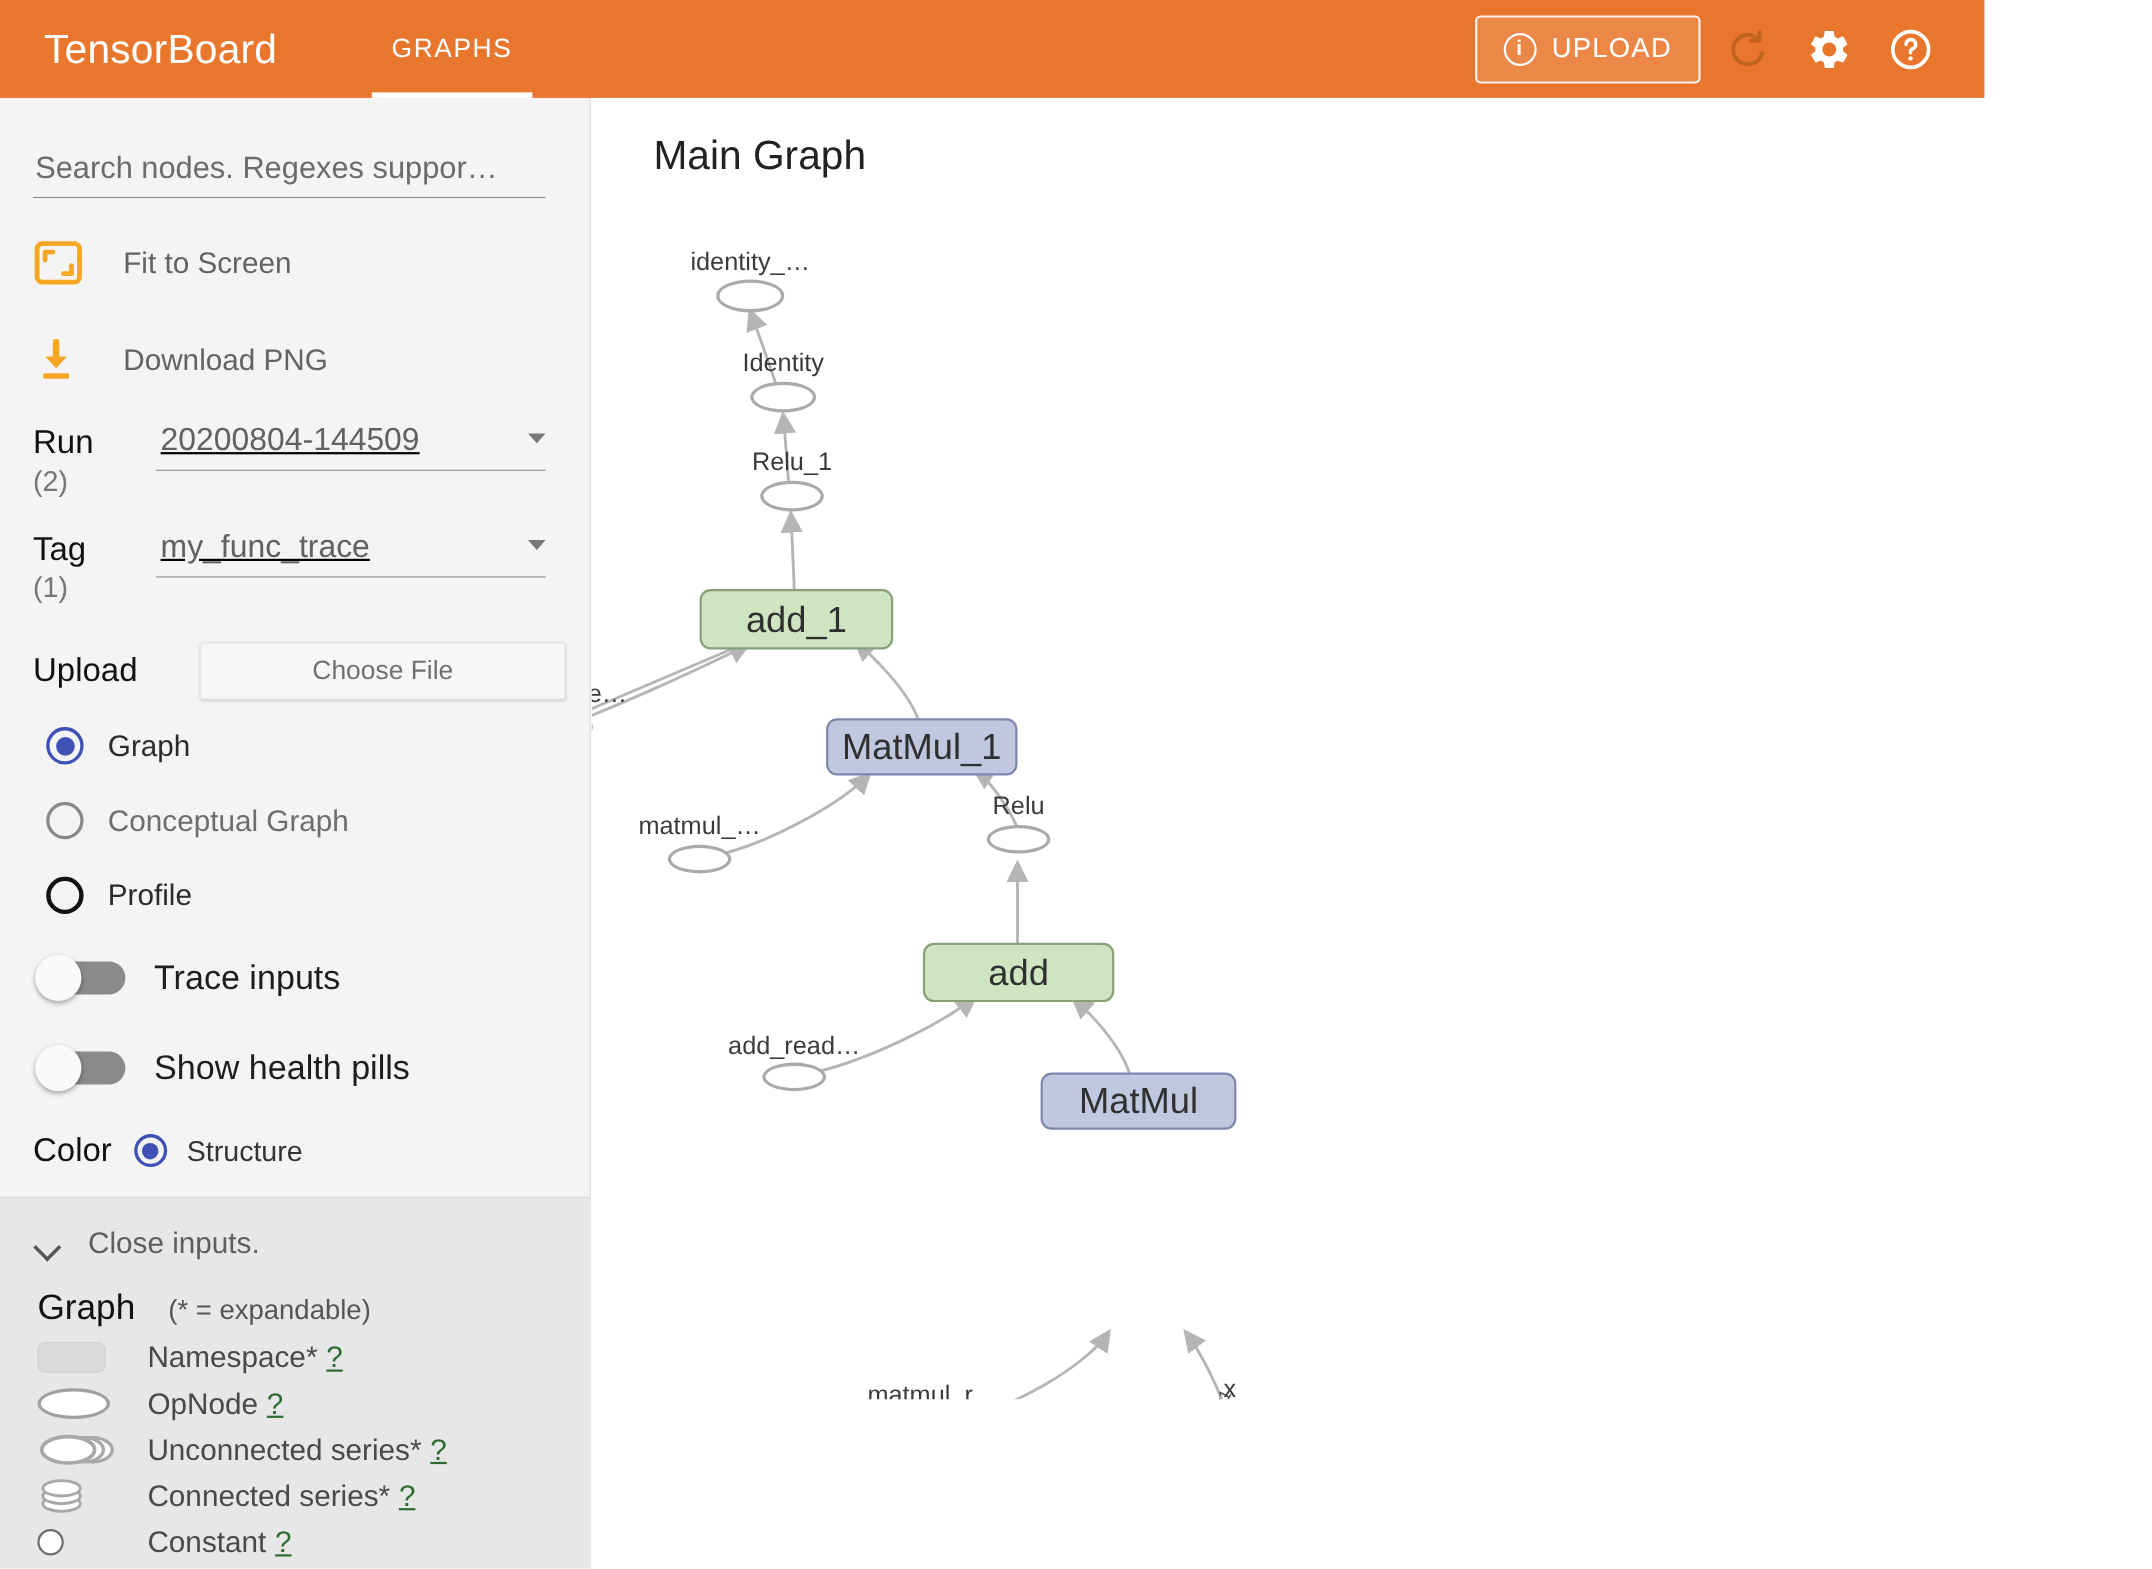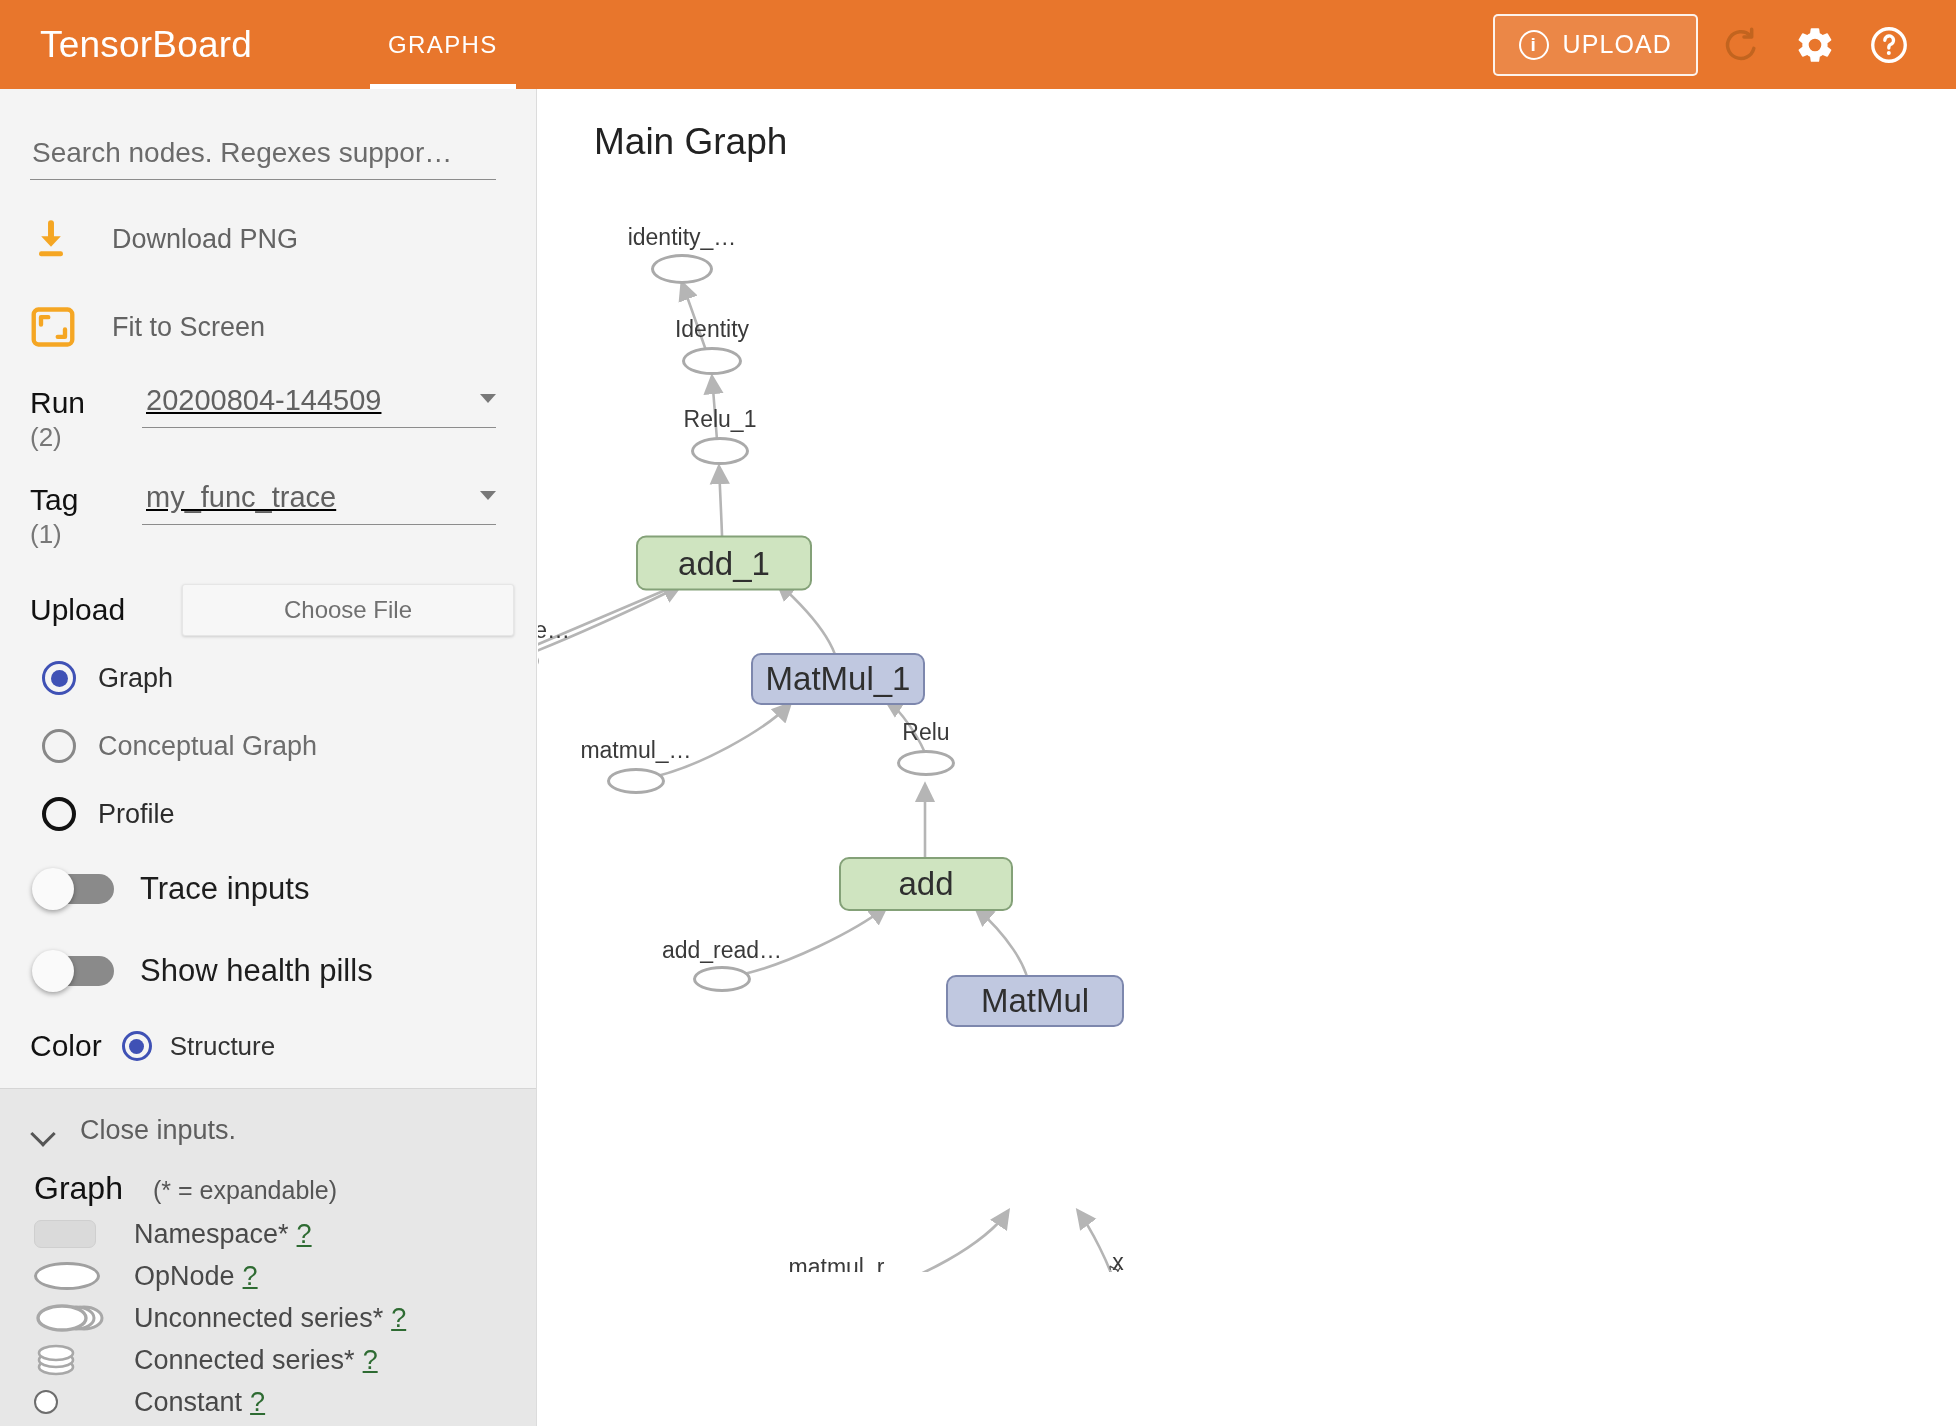--- a/index.html
+++ b/index.html
@@ -7,25 +7,24 @@
     margin: 0; padding: 0;
     width: 1956px; height: 1426px;
     overflow: hidden;
     font-family: "Liberation Sans", sans-serif;
     background: #ffffff;
   }
 
   
   .header {
     position: absolute; top: 0; left: 0;
-    width: 1956px; height: 89px;
+    width: 1804px; height: 89px;
     background: #e8762c;
     display: flex; align-items: center;
     z-index: 20;
-    gap: 32px;
   }
   .brand {
     color: #ffffff;
     font-size: 37px;
     letter-spacing: 0.2px;
     margin-left: 40px;
     white-space: nowrap;
   }
   .tabs { display: flex; align-items: stretch; height: 89px; margin-left: 78px; }
   .tab {
@@ -392,38 +391,38 @@
 
 <div class="sidebar">
   <div class="sb-top">
 
     <div class="search-row">
       <input class="search-input" type="text" placeholder="Search nodes. Regexes suppor…" style="">
     </div>
 
     <div class="action-row">
       <span class="ico">
+        <svg width="46" height="40" viewBox="0 0 24 22">
+          <rect x="1.4" y="1.4" width="21.2" height="19.2" rx="2.6" fill="none" stroke="#f5a623" stroke-width="2.4"></rect>
+          <path d="M5.4 9.6 V5.6 H9.4" fill="none" stroke="#f5a623" stroke-width="2.4" stroke-linecap="round" stroke-linejoin="round"></path>
+          <path d="M18.6 12.4 V16.4 H14.6" fill="none" stroke="#f5a623" stroke-width="2.4" stroke-linecap="round" stroke-linejoin="round"></path>
+        </svg>
+      </span>
+      <span class="lbl">Fit to Screen</span>
+    </div>
+
+    <div class="action-row">
+      <span class="ico">
         <svg width="42" height="42" viewBox="0 0 24 24">
           <path d="M12 3 V13.2" stroke="#f5a623" stroke-width="3.4" stroke-linecap="round"></path>
           <path d="M6.4 10.4 L12 16.4 L17.6 10.4 Z" fill="#f5a623"></path>
           <rect x="5.2" y="19" width="13.6" height="2.9" rx="1.2" fill="#f5a623"></rect>
         </svg>
       </span>
       <span class="lbl">Download PNG</span>
-    </div>
-
-    <div class="action-row">
-      <span class="ico">
-        <svg width="46" height="40" viewBox="0 0 24 22">
-          <rect x="1.4" y="1.4" width="21.2" height="19.2" rx="2.6" fill="none" stroke="#f5a623" stroke-width="2.4"></rect>
-          <path d="M5.4 9.6 V5.6 H9.4" fill="none" stroke="#f5a623" stroke-width="2.4" stroke-linecap="round" stroke-linejoin="round"></path>
-          <path d="M18.6 12.4 V16.4 H14.6" fill="none" stroke="#f5a623" stroke-width="2.4" stroke-linecap="round" stroke-linejoin="round"></path>
-        </svg>
-      </span>
-      <span class="lbl">Fit to Screen</span>
     </div>
 
     <div class="field-row">
       <div class="field-label">
         <div class="name">Run</div>
         <div class="count">(2)</div>
       </div>
       <div class="field-select">
         <span class="sv">20200804-144509</span>
         <span class="caret-sm"></span>

